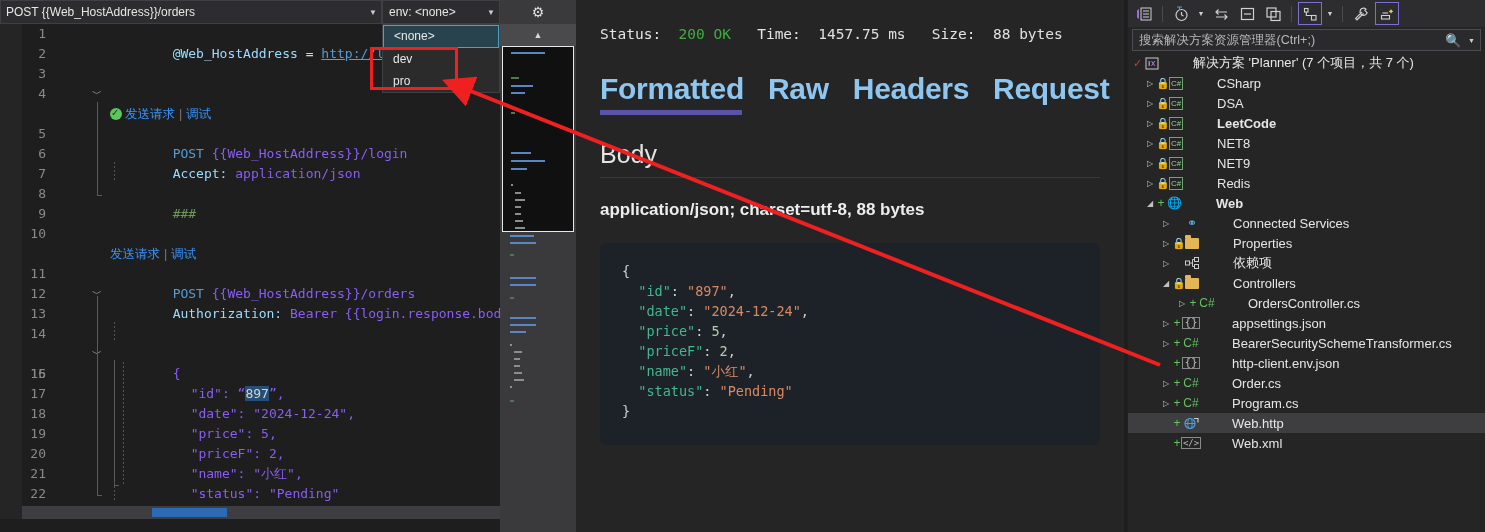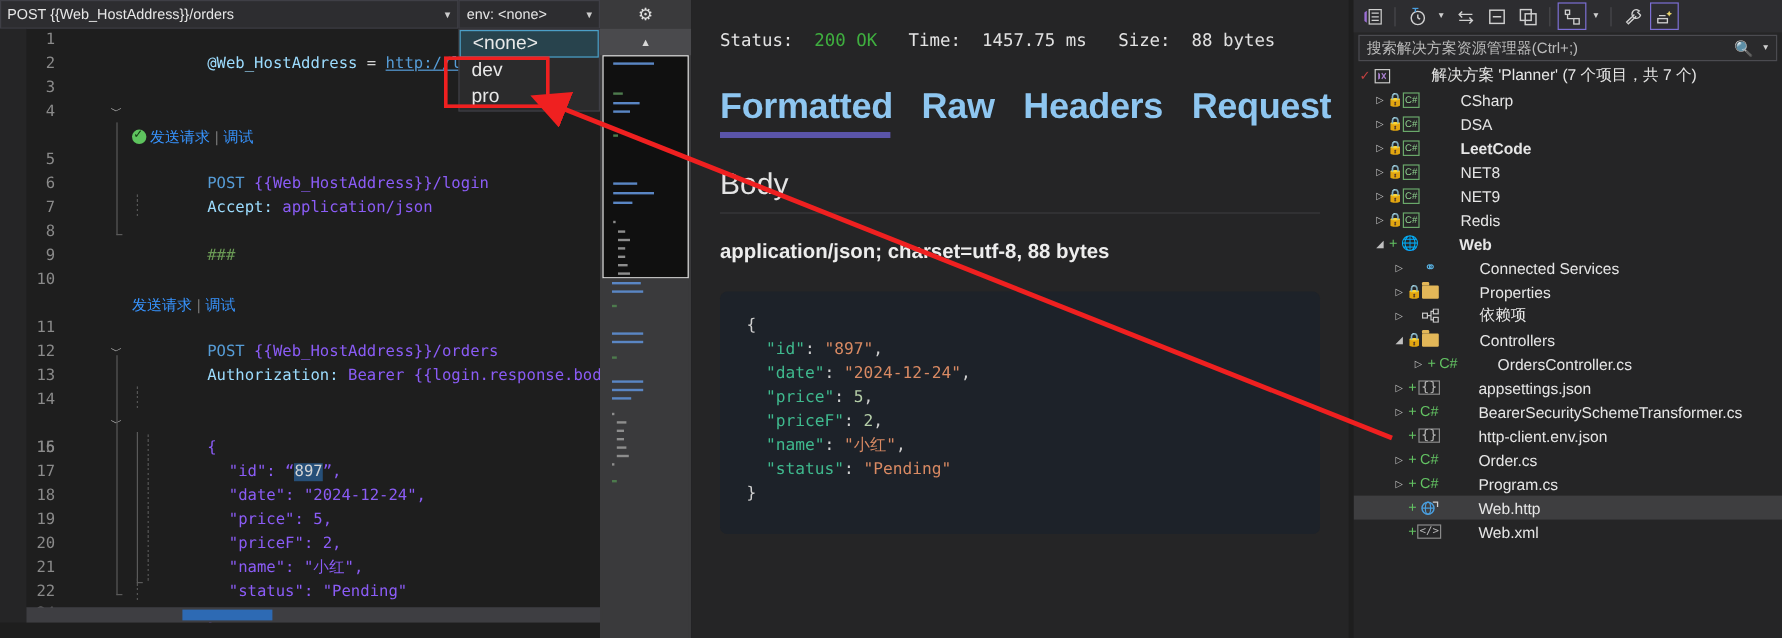--- a/index.html
+++ b/index.html
@@ -36,21 +36,21 @@
   }
   .combo .ctext { white-space: nowrap; overflow: hidden; }
 
   
   #env-dropdown {
     position: absolute; left: 382px; top: 24px; width: 118px;
     background: #2b2b2c; border: 1px solid #3f3f46; z-index: 40;
   }
   .env-opt {
     height: 22px; line-height: 22px; padding-left: 10px;
-    font-size: 16px; color: #e8e8e8;
+    font-size: 12px; color: #e8e8e8;
   }
   .env-opt.sel { background: #28434d; border: 1px solid #4ca0c8; height: 23px; line-height:21px;}
   #env-highlight-box {
     position: absolute; left: 370px; top: 47px; width: 88px; height: 43px;
     border: 3px solid #ef2020; z-index: 60;
   }
 
   
   #code-surface {
     position: absolute; left: 0; top: 24px; width: 500px; height: 495px;

